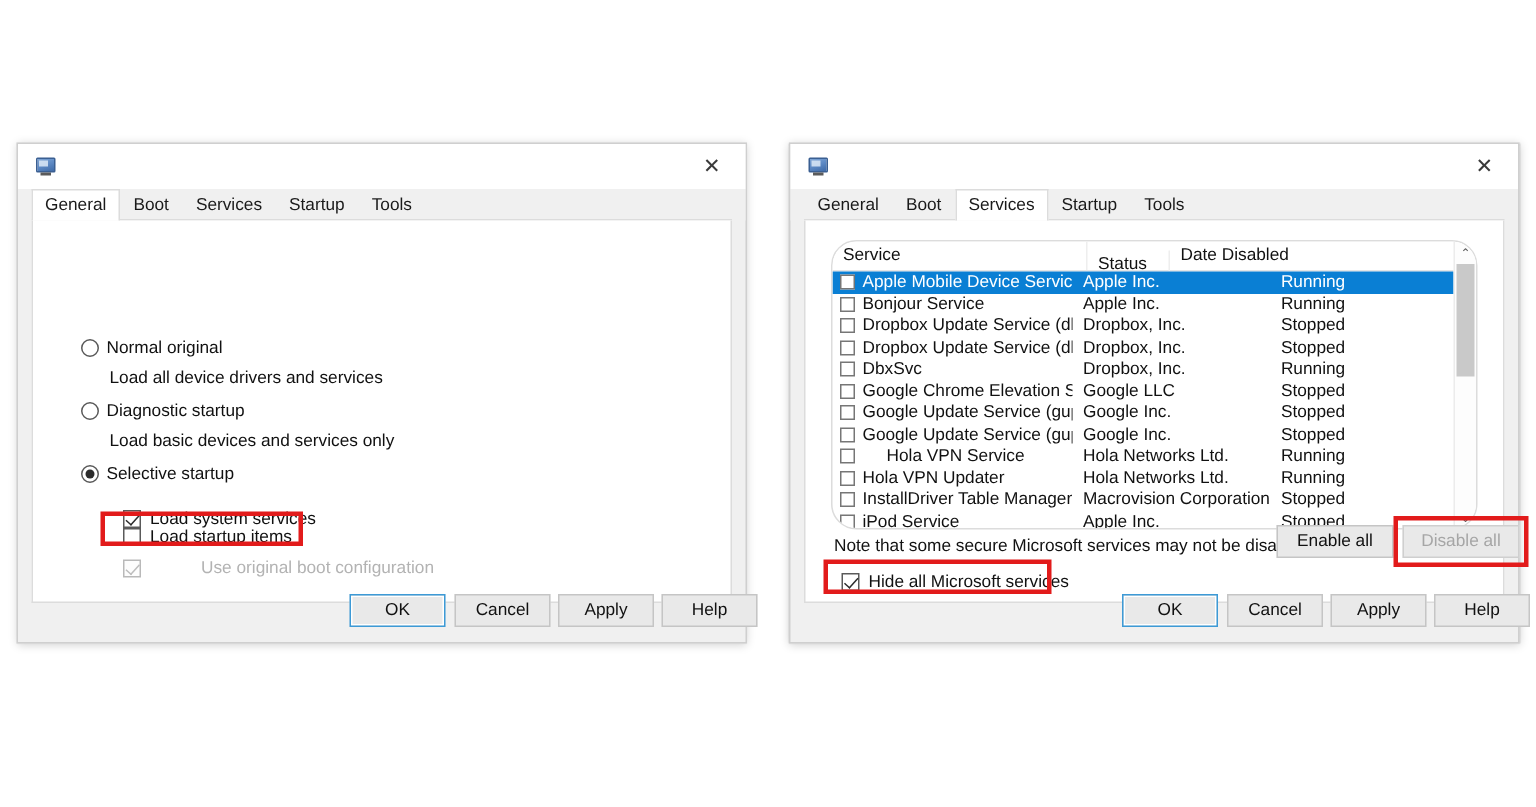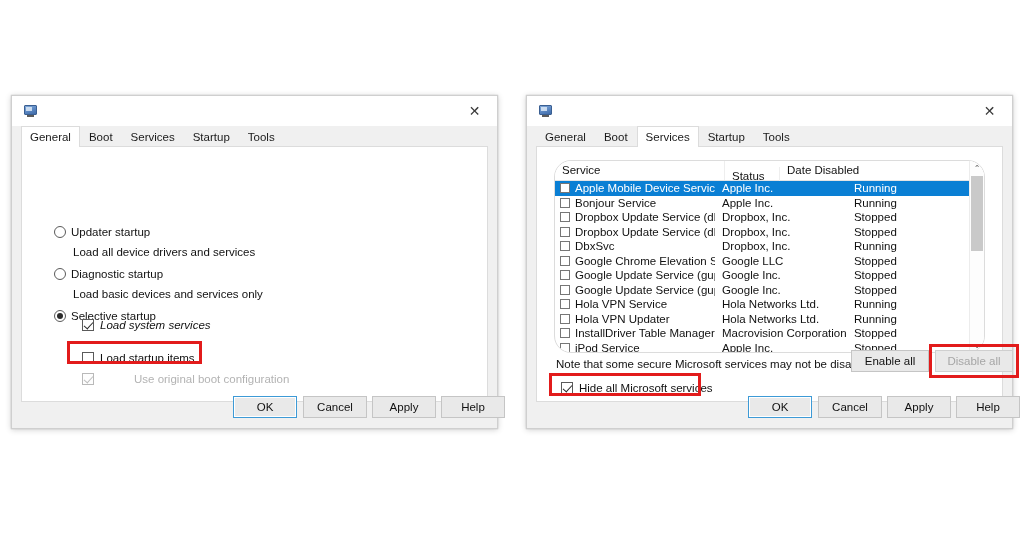--- a/index.html
+++ b/index.html
@@ -276,36 +276,36 @@
       <div class="tab">Services</div>
       <div class="tab">Startup</div>
       <div class="tab">Tools</div>
     </div>
 
     <div class="panel" style="height:255px;">
 
 
       <div class="row" style="left:32px; top:79px;">
         <span class="radio"></span>
-        <span class="radio-label">Updater startup</span>
+        <span class="radio-label">Normal original</span>
       </div>
       <div class="sub-label" style="left:51px; top:99px;">Load all device drivers and services</div>
 
       <div class="row" style="left:32px; top:121px;">
         <span class="radio"></span>
         <span class="radio-label">Diagnostic startup</span>
       </div>
       <div class="sub-label" style="left:51px; top:141px;">Load basic devices and services only</div>
 
       <div class="row" style="left:32px; top:163px;">
         <span class="radio checked"></span>
         <span class="radio-label">Selective startup</span>
       </div>
 
-      <div class="row" style="left:60px; top:172px;font-style:italic;">
+      <div class="row" style="left:60px; top:193px;">
         <span class="checkbox checked"></span>
         <span class="cb-label">Load system services</span>
       </div>
 
       <div class="row" style="left:60px; top:205px;">
         <span class="checkbox"></span>
         <span class="cb-label">Load startup items</span>
       </div>
 
       <div class="row" style="left:60px; top:226px;">
@@ -417,21 +417,21 @@
             <div class="lv-row">
               <div class="cell first" style="width: 170px;">
                 <span class="cb"></span>
                 <span>Google Update Service (gupdatem)</span>
               </div>
               <div class="cell" style="width: 140px;">Google Inc.</div>
               <div class="cell" style="width: 55px;">Stopped</div>
               <div class="cell" style="width: 90px;"></div>
             </div>
             <div class="lv-row">
-              <div class="cell first" style="width: 170px;">
+              <div class="cell first" style="width: 170px; gap: 16px;">
                 <span class="cb"></span>
                 <span>Hola VPN Service</span>
               </div>
               <div class="cell" style="width: 140px;">Hola Networks Ltd.</div>
               <div class="cell" style="width: 55px;">Running</div>
               <div class="cell" style="width: 90px;"></div>
             </div>
             <div class="lv-row">
               <div class="cell first" style="width: 170px;">
                 <span class="cb"></span>

